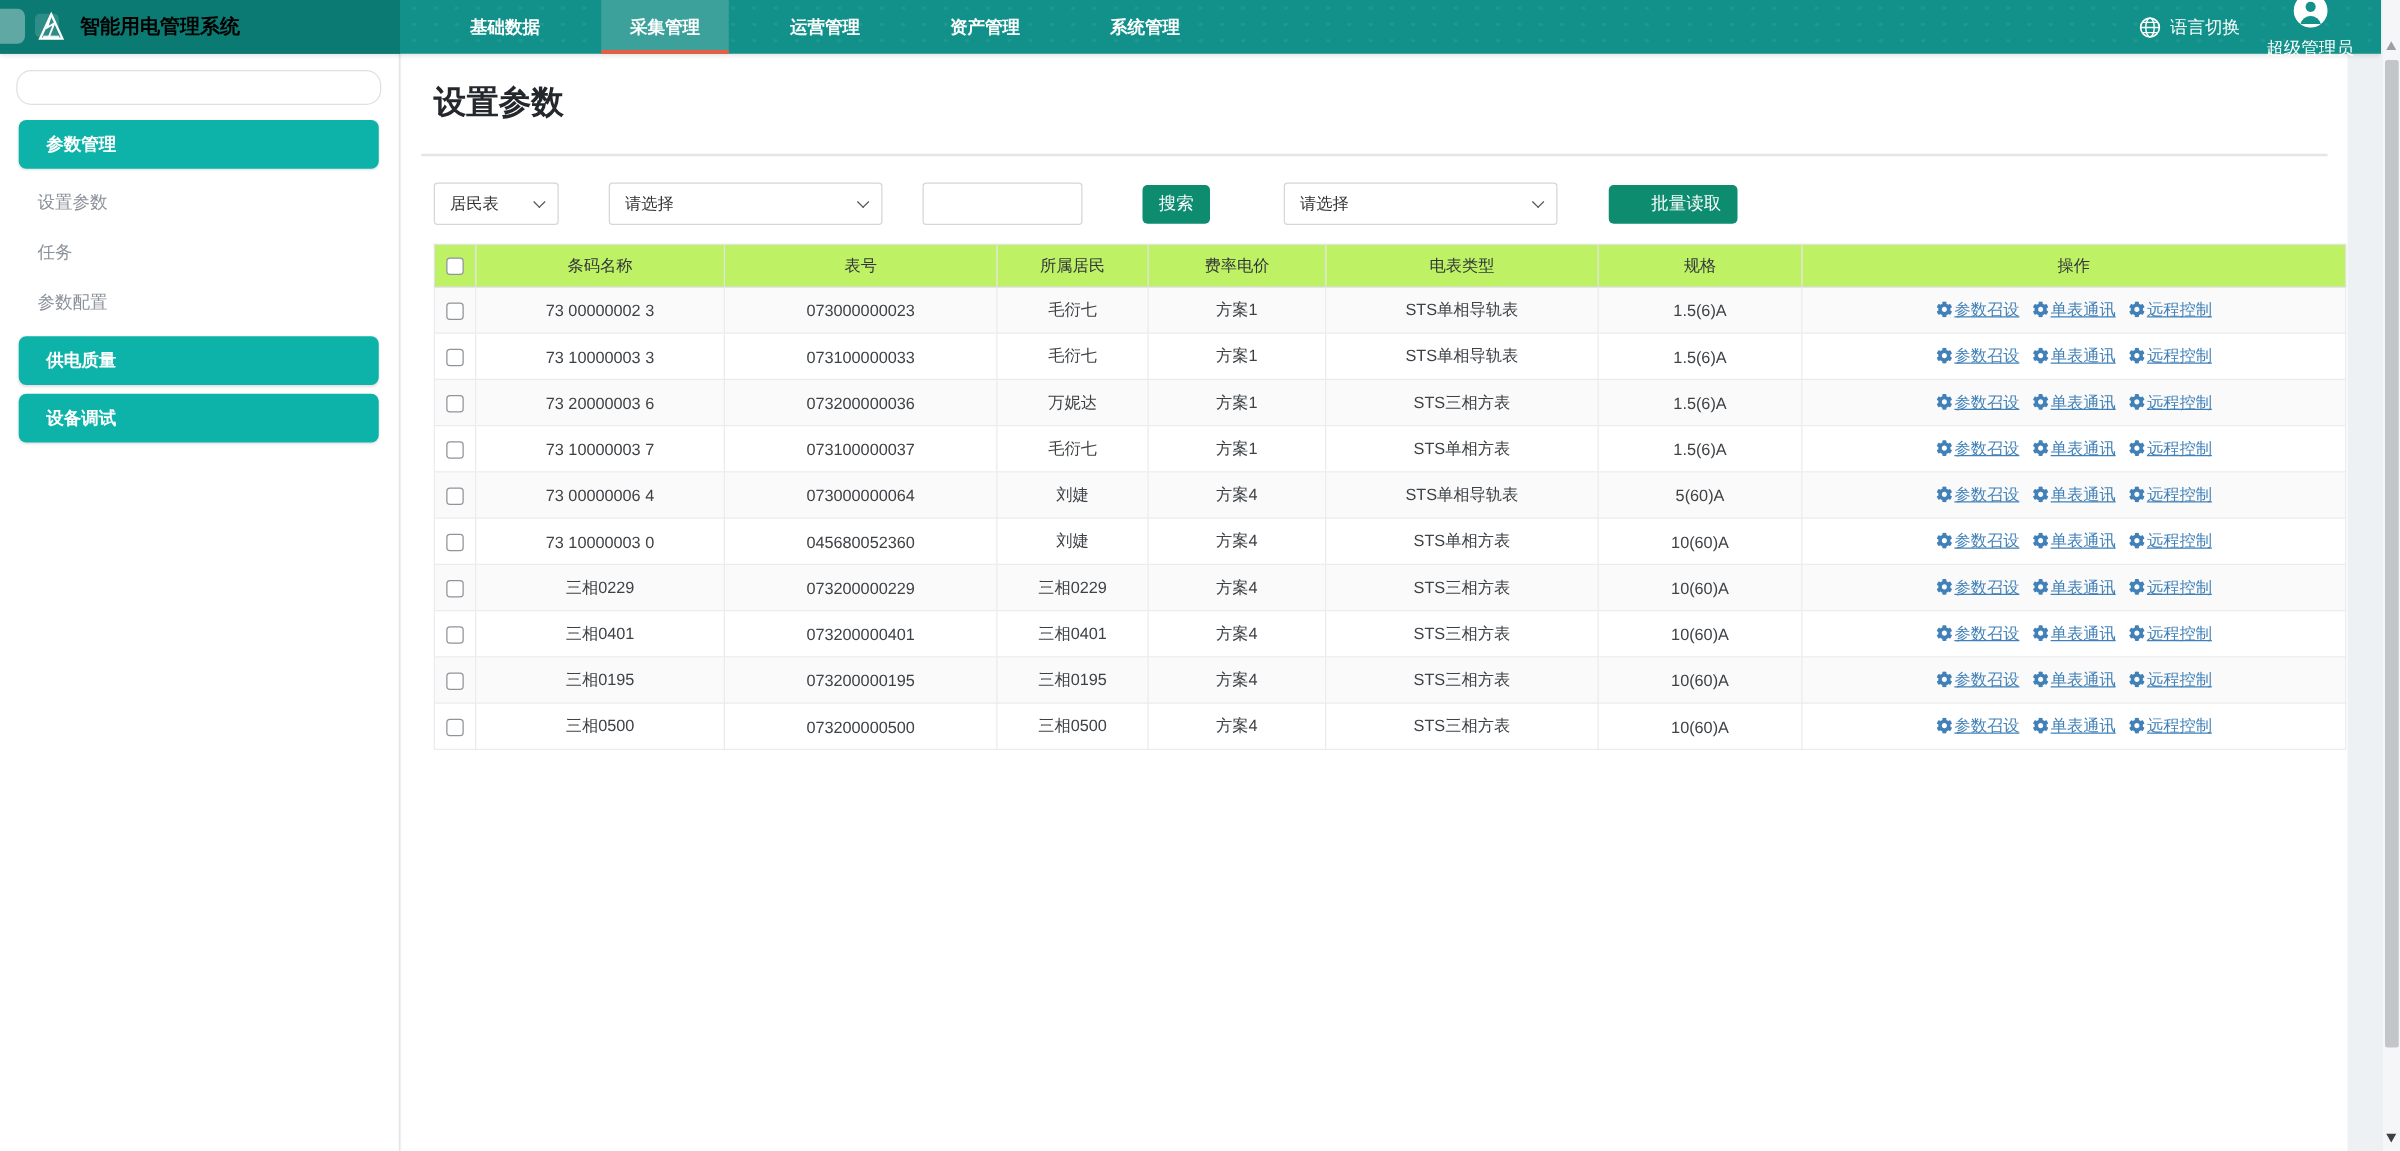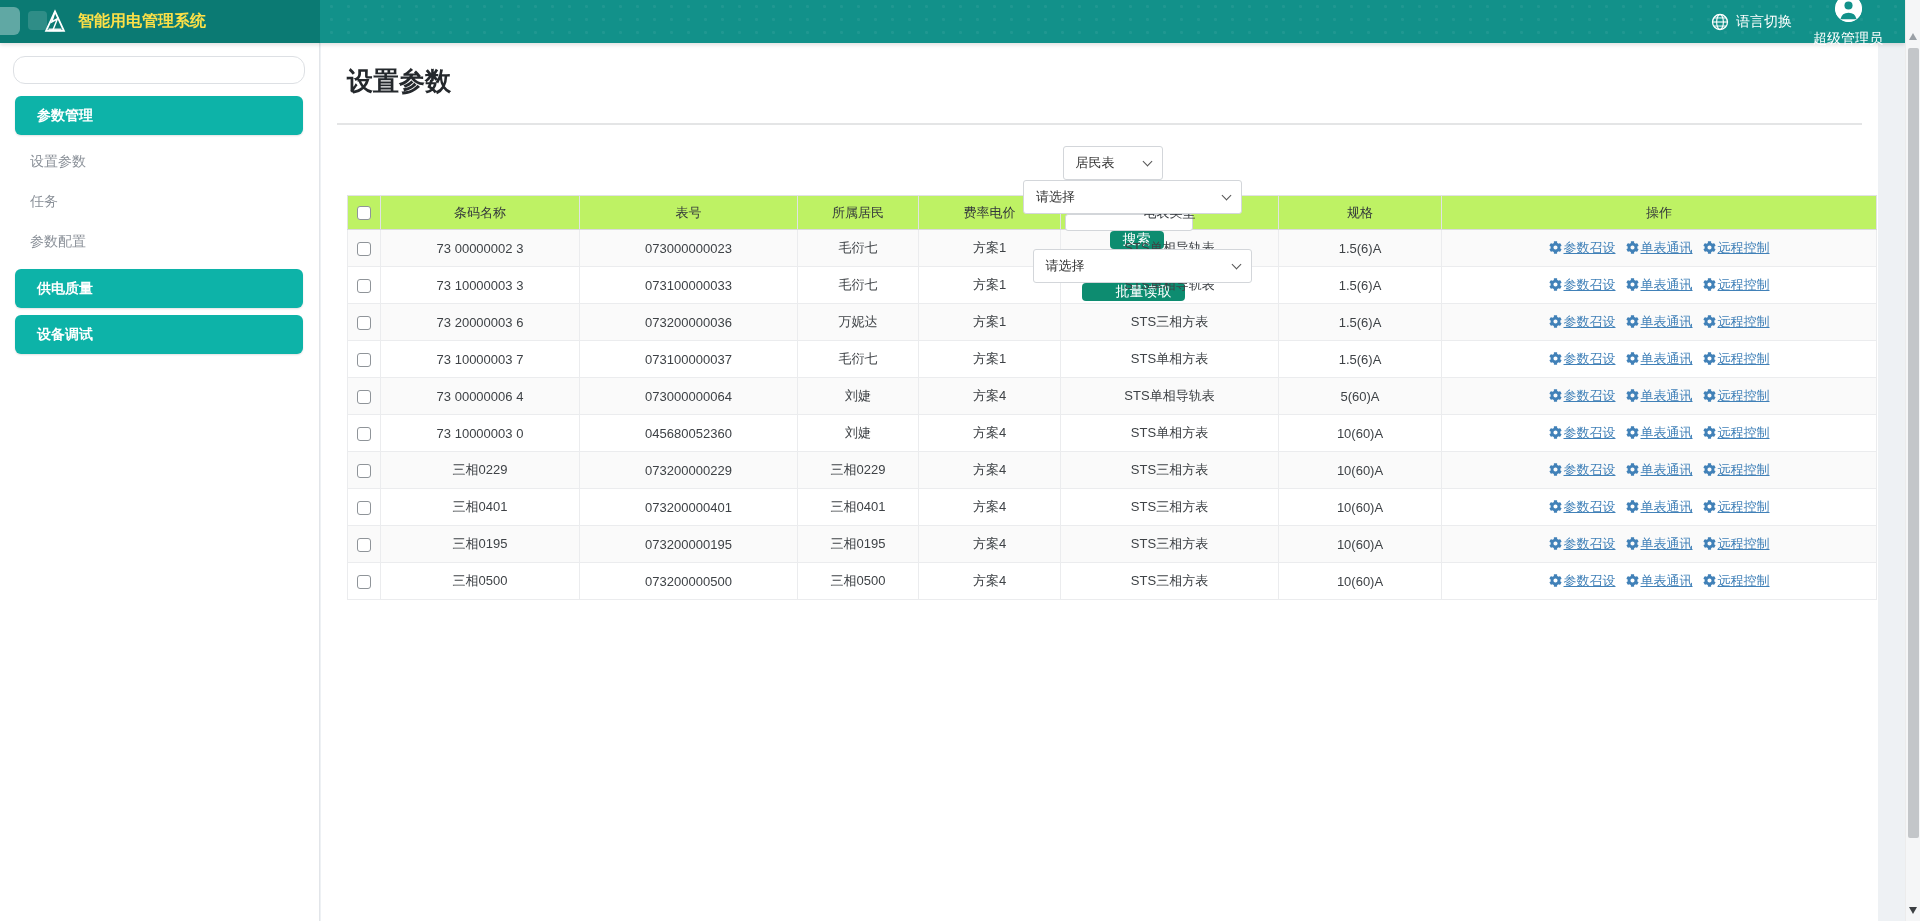--- a/index.html
+++ b/index.html
@@ -12,22 +12,22 @@
   
   .topbar {
     position:absolute; top:0; left:0; width:1905px; height:43px;
     background:var(--c-navbar);
     background-image: radial-gradient(rgba(255,255,255,.06) 1.5px, transparent 2px);
     background-size:17px 13px;
     display:flex; align-items:stretch; z-index:20;
     box-shadow:0 2px 4px rgba(0,0,0,.12);
   }
   .brand {
-    width:320px; background:var(--c-brand); color:#fde047;
-    display:flex; align-items:center; gap:10px; padding-left:42px;
+    width:320px; background:var(--c-brand); color:#000000;
+    display:flex; align-items:center; gap:10px; padding-left:28px;
     font-size:16px; font-weight:bold; flex:0 0 auto; position:relative;
   }
   .deco-sq1 { position:absolute; left:-8px; top:7px; width:28px; height:28px;
     border-radius:6px; background:rgba(255,255,255,.35); }
   .deco-sq2 { position:absolute; left:28px; top:11px; width:19px; height:19px;
     border-radius:4px; background:rgba(255,255,255,.15); }
   .logo-svg { width:26px; height:26px; flex:0 0 auto; }
   .main-nav { display:flex; margin-left:20px; }
   .nav-item {
     width:102px; margin:0 13px; display:flex; align-items:center; justify-content:center;
@@ -68,21 +68,21 @@
   }
 
   
   .main {
     position:absolute; top:43px; left:321px; width:1557px; bottom:0;
     background:#fff;
   }
   .page-title { padding:21px 0 0 26px; font-size:26px; font-weight:600; color:#24282c; }
   .divider { margin:24px 16px 0 16px; border-top:2px solid #e4e5e6; }
 
-  .filters { display:flex; align-items:center; margin:21px 0 0 26px; height:34px;flex-direction:column; }
+  .filters { display:flex; align-items:center; margin:21px 0 0 26px; height:34px; }
   .sel {
     position:relative; height:34px; border:1px solid #d3d6da; border-radius:3px;
     background:#fff; font-size:13px; color:#333; line-height:32px;
     padding:0 30px 0 12px; cursor:pointer;
   }
   .sel .chev {
     position:absolute; right:11px; top:11px; width:7px; height:7px;
     border-right:1.6px solid #555; border-bottom:1.6px solid #555;
     transform:rotate(45deg);
   }
@@ -152,20 +152,27 @@
     <span class="deco-sq1"></span>
     <span class="deco-sq2"></span>
     <svg class="logo-svg" viewBox="0 0 32 32">
       <path d="M16 3 L27 27 L5 27 Z" fill="none" stroke="#fff" stroke-width="2.2"></path>
       <path d="M16 3 L12 16 L19 12 L13 27" fill="none" stroke="#fff" stroke-width="1.8"></path>
       <rect x="8" y="24" width="16" height="3.4" fill="#fff" opacity=".9"></rect>
     </svg>
     <span>智能用电管理系统</span>
   </div>
 
+  <div class="main-nav">
+      <div class="nav-item">基础数据</div>
+      <div class="nav-item active">采集管理</div>
+      <div class="nav-item">运营管理</div>
+      <div class="nav-item">资产管理</div>
+      <div class="nav-item">系统管理</div>
+    </div>
 
   <div class="topbar-right">
     <svg class="globe-svg" viewBox="0 0 24 24">
       <circle cx="12" cy="12" r="10" fill="none" stroke="#fff" stroke-width="1.7"></circle>
       <ellipse cx="12" cy="12" rx="4.5" ry="10" fill="none" stroke="#fff" stroke-width="1.5"></ellipse>
       <line x1="2" y1="12" x2="22" y2="12" stroke="#fff" stroke-width="1.5"></line>
       <line x1="3.4" y1="6.6" x2="20.6" y2="6.6" stroke="#fff" stroke-width="1.3"></line>
       <line x1="3.4" y1="17.4" x2="20.6" y2="17.4" stroke="#fff" stroke-width="1.3"></line>
     </svg>
     <span>语言切换</span>

